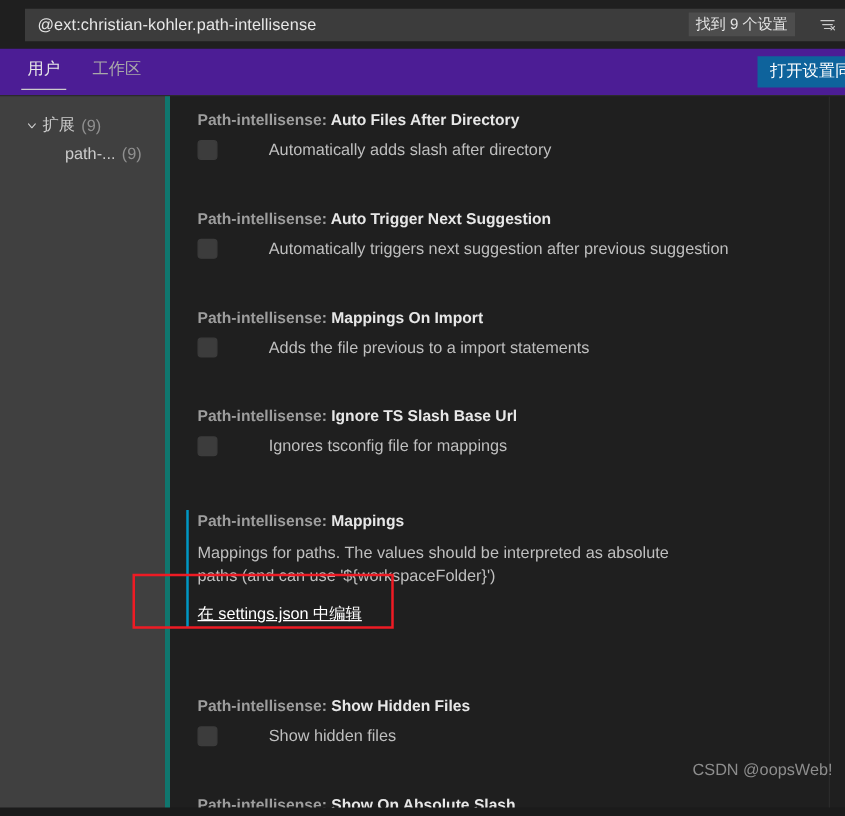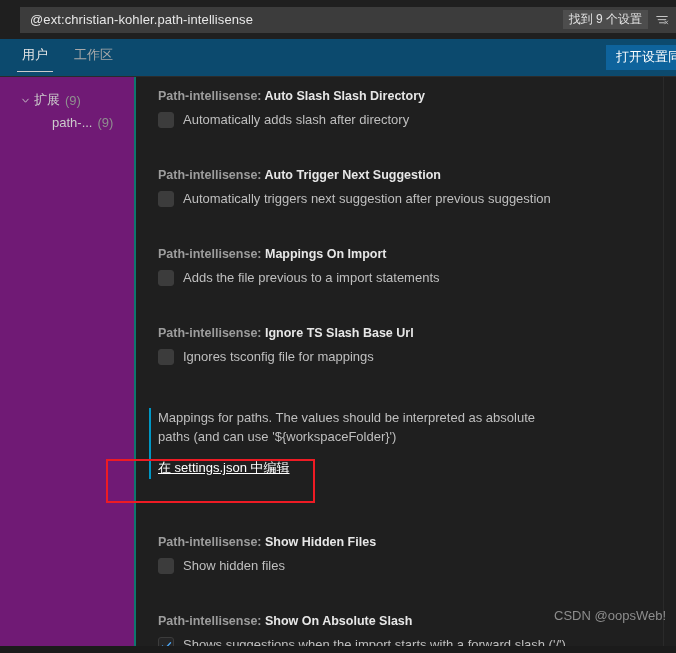--- a/index.html
+++ b/index.html
@@ -50,38 +50,38 @@
     white-space: nowrap;
     flex: 1 1 auto;
     line-height: 26px;
   }
   .count-badge {
     background: #4d4d4d;
     color: #e3e3e3;
     font-size: 12px;
     padding: 2px 6px 3px 6px;
     white-space: nowrap;
-    margin-right: 4px;
+    margin-right: 16px;
     line-height: 14px;
   }
   .filter-icon {
     width: 20px;
     height: 20px;
     display: flex;
     align-items: center;
     justify-content: center;
     flex: 0 0 20px;
   }
   .filter-icon svg { display: block; }
 
   
   .tabs-row {
     height: 38px;
     flex: 0 0 38px;
-    background: #0c4a6e;
+    background: #4c1d95;
     display: flex;
     align-items: center;
     padding-left: 20px;
     box-sizing: border-box;
     position: relative;
     border-bottom: 1px solid #2b2b2b;
   }
   .tab {
     font-size: 13px;
     color: #a9a9a9;
@@ -117,22 +117,22 @@
   
   .body-row {
     flex: 1 1 auto;
     display: flex;
     min-height: 0;
     position: relative;
   }
   .toc {
     width: 136px;
     flex: 0 0 136px;
-    background: #701a75;
-    border-right: 2px solid #0f766e;
+    background: #404040;
+    border-right: 4px solid #0f766e;
     padding-top: 12px;
     box-sizing: border-box;
     overflow: hidden;
   }
   .toc-item {
     display: flex;
     align-items: center;
     font-size: 13px;
     height: 22px;
     padding-left: 18px;
@@ -185,20 +185,21 @@
     line-height: 18px;
     white-space: nowrap;
   }
   .setting-title .prefix {
     color: #9d9d9d;
     font-weight: bold;
   }
   .setting-body {
     display: flex;
     align-items: flex-start;
+    gap: 32px;
   }
   .checkbox {
     width: 16px;
     height: 16px;
     flex: 0 0 16px;
     background: #3c3c3c;
     border: 1px solid #3c3c3c;
     border-radius: 3px;
     margin-right: 9px;
     margin-top: 1px;
@@ -312,21 +313,21 @@
         <span class="toc-label">path-...</span>
         <span class="toc-count">(9)</span>
       </div>
     </div>
 
     <div class="settings-pane">
 
       <div class="setting" style="margin-top:6px;">
         <div class="setting-title">
           <span class="prefix">Path-intellisense:</span>
-          <span>Auto Slash Slash Directory</span>
+          <span>Auto Files After Directory</span>
         </div>
         <div class="setting-body">
           <span class="checkbox"></span>
           <span class="setting-desc">Automatically adds slash after directory</span>
         </div>
       </div>
 
       <div class="setting" style="margin-top:37px;">
         <div class="setting-title">
           <span class="prefix">Path-intellisense:</span>
@@ -354,20 +355,24 @@
           <span class="prefix">Path-intellisense:</span>
           <span>Ignore TS Slash Base Url</span>
         </div>
         <div class="setting-body">
           <span class="checkbox"></span>
           <span class="setting-desc">Ignores tsconfig file for mappings</span>
         </div>
       </div>
 
       <div class="setting modified" style="margin-top:42px;">
+        <div class="setting-title">
+          <span class="prefix">Path-intellisense:</span>
+          <span>Mappings</span>
+        </div>
         <div class="desc-block">Mappings for paths. The values should be interpreted as absolute paths (and can use '${workspaceFolder}')</div>
         <a class="json-link">在 settings.json 中编辑</a>
       </div>
 
       <div class="setting" style="margin-top:56px;">
         <div class="setting-title">
           <span class="prefix">Path-intellisense:</span>
           <span>Show Hidden Files</span>
         </div>
         <div class="setting-body">

